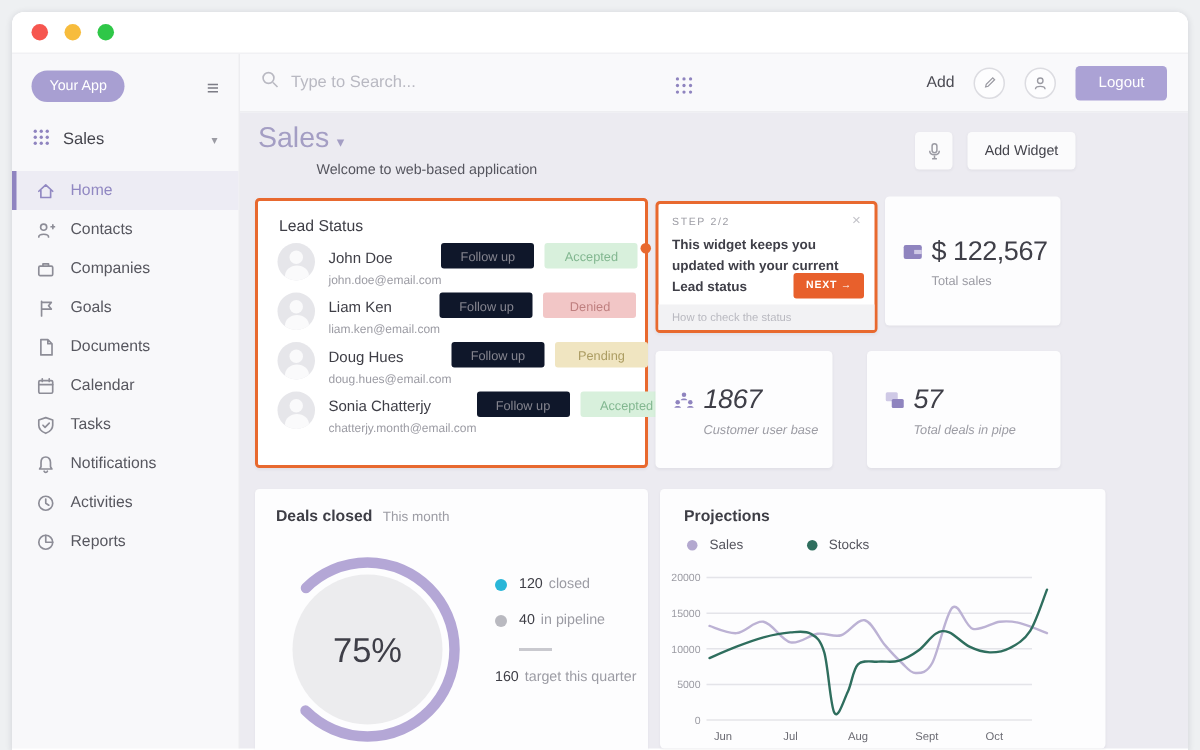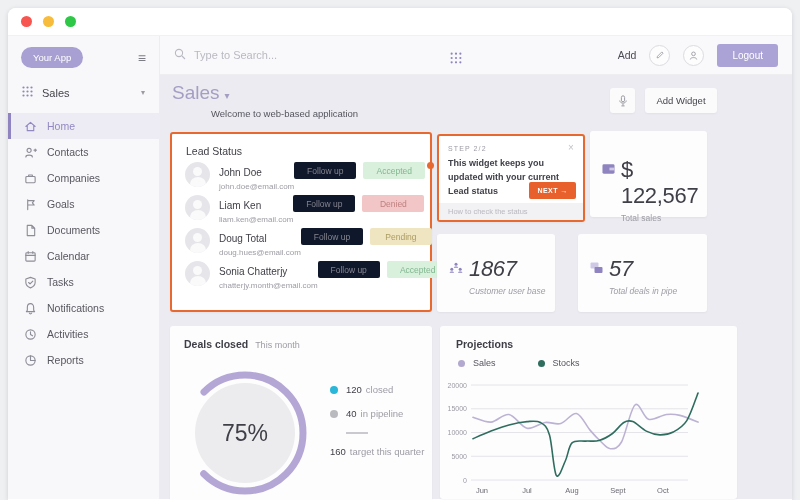--- a/index.html
+++ b/index.html
@@ -82,21 +82,21 @@
     font-size:7px; font-weight:bold; letter-spacing:.5px; padding:5px 8px; border-radius:2px; cursor:pointer; font-family:inherit; }
   .tt-footer { margin-top:auto; background:#f2f2f4; font-size:7.5px; color:#b9b9c0; padding:4px 9px; }
 
   
   #sales-card { left:430px; top:56px; width:117px; height:86px; }
   #cust-card  { left:277px; top:159px; width:118px; height:78px; }
   #pipe-card  { left:418px; top:159px; width:129px; height:78px; }
   .stat-inner { display:flex; align-items:flex-start; gap:6px; padding:26px 0 0 12px; }
   #cust-card .stat-inner, #pipe-card .stat-inner { padding-top:22px;font-style:italic; }
   .stat-ic { margin-top:4px; flex:none; }
-  .stat-value { font-size:22px; letter-spacing:-.3px; color:#3f3f48; font-weight:400; }
+  .stat-value { font-size:18px; letter-spacing:-.3px; color:#3f3f48; font-weight:400; }
   .stat-label { font-size:8.5px; color:#9c9ca4; margin-top:4px; }
 
   
   #deals-card { left:10px; top:251px; width:262px; height:185px; overflow:hidden; }
   .deals-head { padding:12px 14px 0 14px; font-size:10.5px; color:#3e3e46; font-weight:bold; }
   .deals-period { font-weight:normal; color:#9c9ca4; font-size:9px; margin-left:4px; }
   .donut-wrap { position:absolute; left:12px; top:44px; width:126px; height:126px; }
   .donut-label { position:absolute; left:12px; top:44px; width:126px; height:126px;
     display:flex; align-items:center; justify-content:center; font-size:23px; color:#3f3f48; }
   .deals-legend { position:absolute; left:160px; top:58px; }
@@ -305,21 +305,21 @@
                 <span class="pill badge-accepted">Accepted</span>
               </div>
               <div class="lead-row">
                 <span class="avatar"></span>
                 <span class="lead-info"><span class="lead-name">Liam Ken</span><div class="lead-email">liam.ken@email.com</div></span>
                 <span class="pill followup">Follow up</span>
                 <span class="pill badge-denied">Denied</span>
               </div>
               <div class="lead-row">
                 <span class="avatar"></span>
-                <span class="lead-info"><span class="lead-name">Doug Total</span><div class="lead-email">doug.hues@email.com</div></span>
+                <span class="lead-info"><span class="lead-name">Doug Hues</span><div class="lead-email">doug.hues@email.com</div></span>
                 <span class="pill followup">Follow up</span>
                 <span class="pill badge-pending">Pending</span>
               </div>
               <div class="lead-row">
                 <span class="avatar"></span>
                 <span class="lead-info"><span class="lead-name">Sonia Chatterjy</span><div class="lead-email">chatterjy.month@email.com</div></span>
                 <span class="pill followup">Follow up</span>
                 <span class="pill badge-accepted">Accepted</span>
               </div>
             </div>

